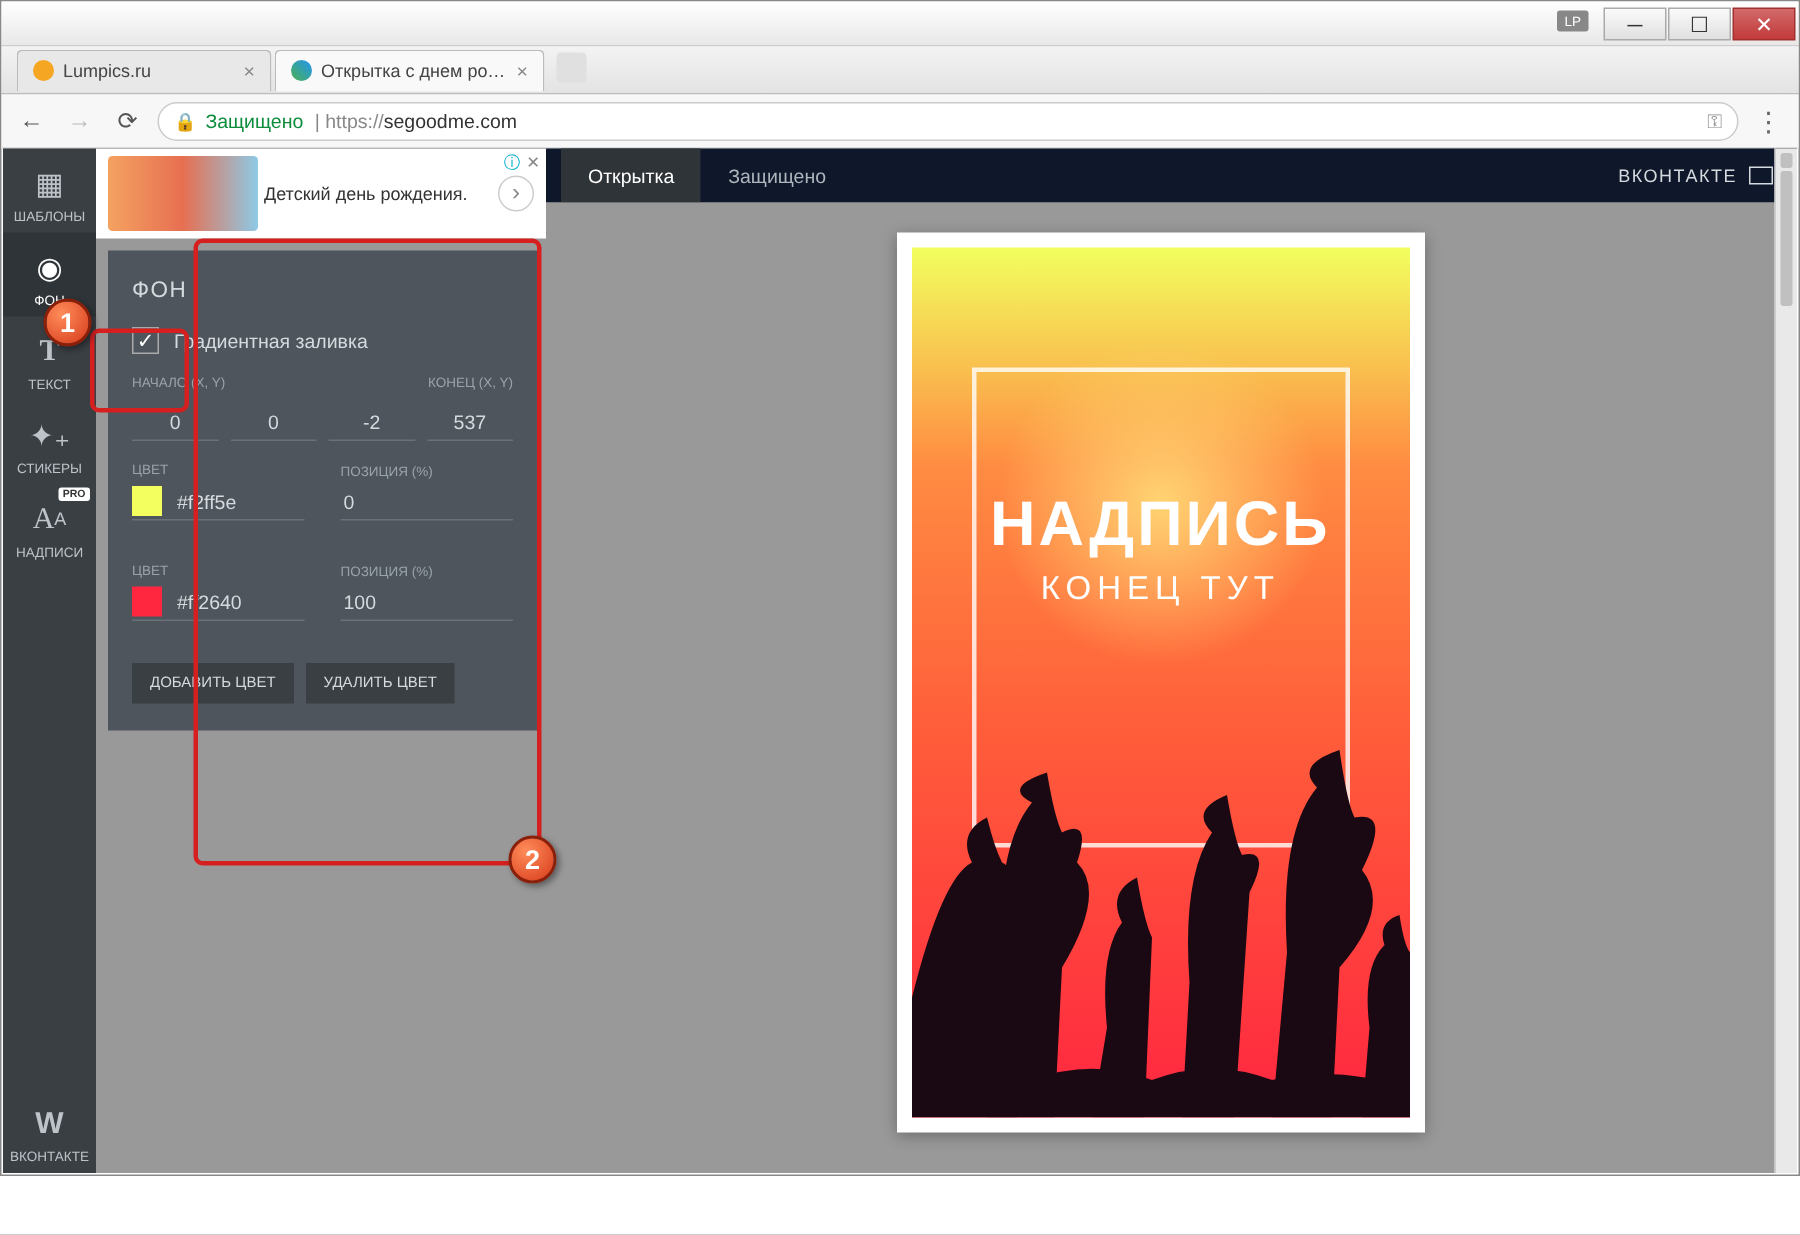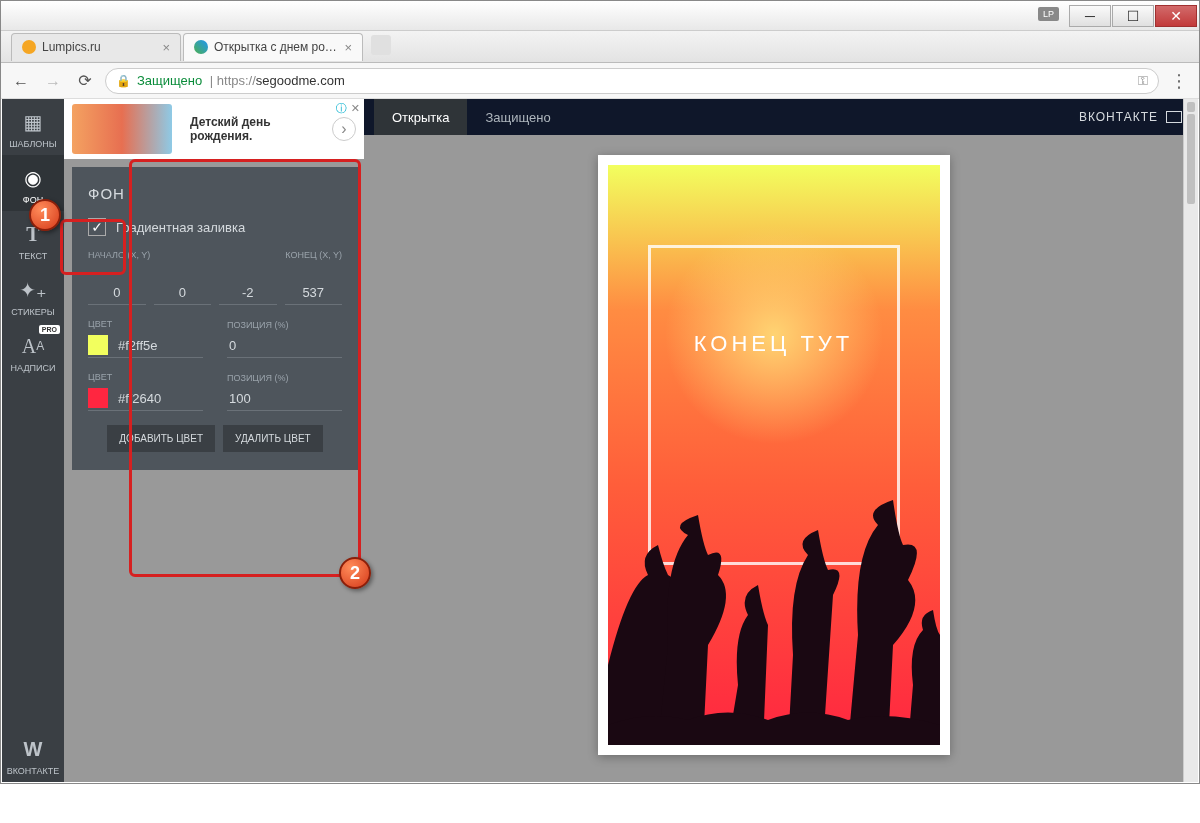--- a/index.html
+++ b/index.html
@@ -47,45 +47,45 @@
 .tool .badge-pro { position: absolute; top: 2px; right: 4px; background: #fff; color: #333; font-size: 7px; padding: 1px 3px; border-radius: 2px; font-weight: bold; }
 .lefttools .spacer { flex: 1; }
 
 
 .marker { position: absolute; width: 32px; height: 32px; background: radial-gradient(circle at 35% 30%, #ff8c5a, #d63a1a); border: 2px solid #8a1f0a; border-radius: 50%; color: #fff; font-weight: bold; font-size: 18px; display: flex; align-items: center; justify-content: center; z-index: 100; box-shadow: 2px 2px 4px rgba(0,0,0,.4); }
 .highlight-box { position: absolute; border: 3px solid #d62020; border-radius: 6px; z-index: 50; pointer-events: none; }
 
 
 .ad { width: 300px; height: 60px; background: #fff; display: flex; align-items: center; padding: 4px 8px; position: absolute; left: 62px; top: 0; }
 .ad .adimg { width: 100px; height: 50px; background: linear-gradient(90deg,#f4a261,#e76f51,#8ecae6); border-radius: 3px; }
-.ad .txt { font-size: 12px; font-weight: bold; color: #333; margin-left: 18px; flex:1; line-height:1.2;}
+.ad .txt { font-size: 12px; font-weight: normal; color: #333; margin-left: 4px; flex:1; line-height:1.2;}
 .ad .arrow { width: 24px; height: 24px; border: 1px solid #ccc; border-radius: 50%; display: flex; align-items: center; justify-content: center; color: #888; }
 .ad .adclose { position: absolute; top: 2px; right: 4px; font-size: 11px; color: #888; display:flex; gap:4px; align-items:center;}
 .ad .adclose .i{color:#00aecd;}
 
 
 .panel { position: absolute; left: 70px; top: 68px; width: 286px; background: #4e555c; border-radius: 0; padding: 18px 16px 18px; color: #d5dade; font-size: 13px; }
 .panel h3 { font-size: 15px; font-weight: normal; color: #d5dade; margin-bottom: 16px; letter-spacing: 1px; }
 .colorrow { display: flex; align-items: center; margin-bottom: 14px; }
 .swatch { width: 22px; height: 22px; border: 1px solid #888; margin-right: 12px; }
 .hex { font-size: 13px; color: #d5dade; }
 .checkrow { display: flex; align-items: center; margin-bottom: 14px; }
 .checkbox { width: 18px; height: 18px; border: 1px solid #aaa; margin-right: 10px; display: flex; align-items: center; justify-content: center; color: #fff; font-size: 14px; }
-.section-labels { display: flex; gap: 48px; font-size: 9px; color: #9aa3ab; margin-bottom: 21px; text-transform: uppercase;}
+.section-labels { display: flex; gap: 48px; font-size: 9px; color: #9aa3ab; margin-bottom: 10px; text-transform: uppercase;}
 .section-labels span:first-child{ flex:1;}
 .coordgrid { display: grid; grid-template-columns: 1fr 1fr 1fr 1fr; gap: 4px 8px; margin-bottom: 14px; }
 .coord { border-bottom: 1px solid #6a7178; padding: 4px 2px; font-size: 13px; color: #d5dade; text-align: center; }
-.subrow { display: flex; align-items: flex-end; gap: 24px; margin-bottom: 14px; }
+.subrow { display: flex; align-items: flex-end; gap: 24px; margin-bottom: 28px; }
 .subcol { flex: 1; }
 .sublabel { font-size: 9px; color: #9aa3ab; text-transform: uppercase; margin-bottom: 6px; }
 .colorinput { display: flex; align-items: center; border-bottom: 1px solid #6a7178; padding-bottom: 2px; }
 .colorinput .sw { width: 20px; height: 20px; margin-right: 10px; }
 .colorinput .val { font-size: 13px; color: #d5dade; }
 .posinput { border-bottom: 1px solid #6a7178; padding: 2px 2px 4px; font-size: 13px; color: #d5dade; }
-.panel-btns { display: flex; gap: 8px; margin-top: 6px; justify-content: center; }
+.panel-btns { display: flex; gap: 8px; margin-top: 6px; }
 .pbtn { background: #3a3f44; color: #d5dade; font-size: 10px; padding: 8px 12px; border: none; text-transform: uppercase; cursor: pointer; }
 
 
 .apptab-area { position: absolute; left: 62px; right: 0; top: 0; height: 36px; background: #0f172a; display: flex; align-items: center; }
 .apptabs { display: flex; margin-left: 310px; height: 36px; }
 .apptab { padding: 0 18px; display: flex; align-items: center; color: #aeb6bd; font-size: 13px; cursor: pointer; }
 .apptab.active { background: #2f3438; color: #fff; }
 .sendbtn { margin-left: auto; margin-right: 16px; color: #d5dade; font-size: 12px; letter-spacing: 1px; display: flex; align-items: center; gap: 8px; cursor:pointer;}
 .sendbtn .sicon { width: 16px; height: 12px; border: 1px solid #d5dade; position: relative; }
 
@@ -243,20 +243,21 @@
         <button class="pbtn">УДАЛИТЬ ЦВЕТ</button>
       </div>
     </div>
 
     <div class="canvas-area">
       <div class="card">
         <div class="cardinner">
           <div class="sun"></div>
           <div class="frame"></div>
           <div class="cardtext">
+            <div class="l1">НАДПИСЬ</div>
             <div class="l2">КОНЕЦ ТУТ</div>
           </div>
           <svg class="palms" viewBox="0 0 332 260" preserveAspectRatio="none">
             <path fill="#1a0812" d="M0,260 L0,180 Q20,100 40,90 Q30,70 50,60 Q55,80 60,90 Q80,100 70,180 L70,260 Z"></path>
             <path fill="#1a0812" d="M50,260 L60,160 Q55,80 80,50 Q60,40 90,30 Q95,60 100,70 Q120,60 110,90 Q130,110 100,160 L95,260 Z"></path>
             <path fill="#1a0812" d="M120,260 L130,200 Q125,150 140,130 Q130,110 150,100 Q155,130 160,140 L155,260 Z"></path>
             <path fill="#1a0812" d="M180,260 L185,170 Q180,100 200,70 Q185,55 210,45 Q215,75 220,85 Q240,80 225,110 L215,260 Z"></path>
             <path fill="#1a0812" d="M240,260 L250,150 Q245,70 270,40 Q255,25 285,15 Q290,50 295,60 Q320,55 300,95 Q320,120 285,160 L280,260 Z"></path>
             <path fill="#1a0812" d="M300,260 L305,200 Q300,160 315,145 Q310,130 325,125 Q328,145 332,150 L332,260 Z"></path>
             <path fill="#1a0812" d="M0,260 L332,260 L332,240 Q280,225 240,235 Q200,220 160,235 Q120,220 80,235 Q40,225 0,240 Z"></path>

